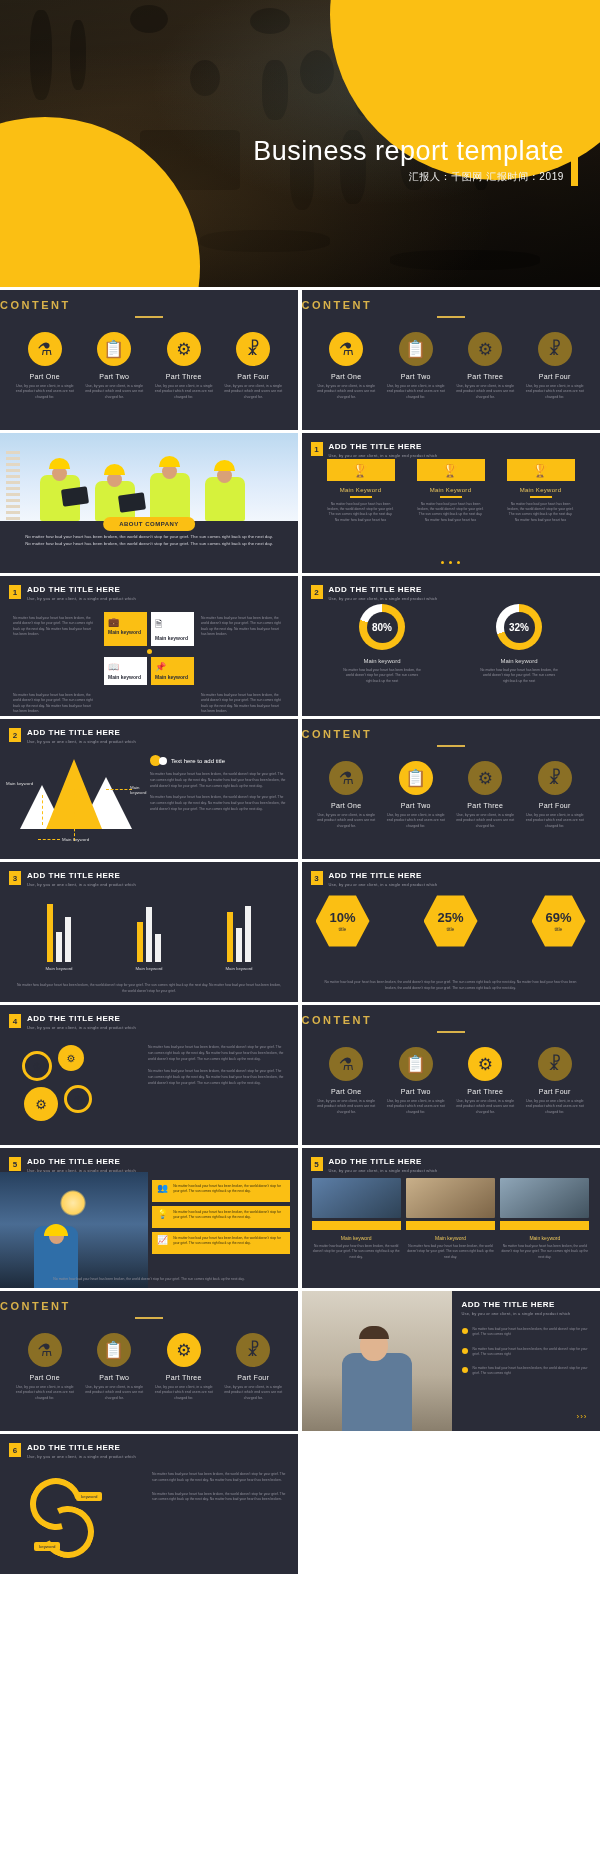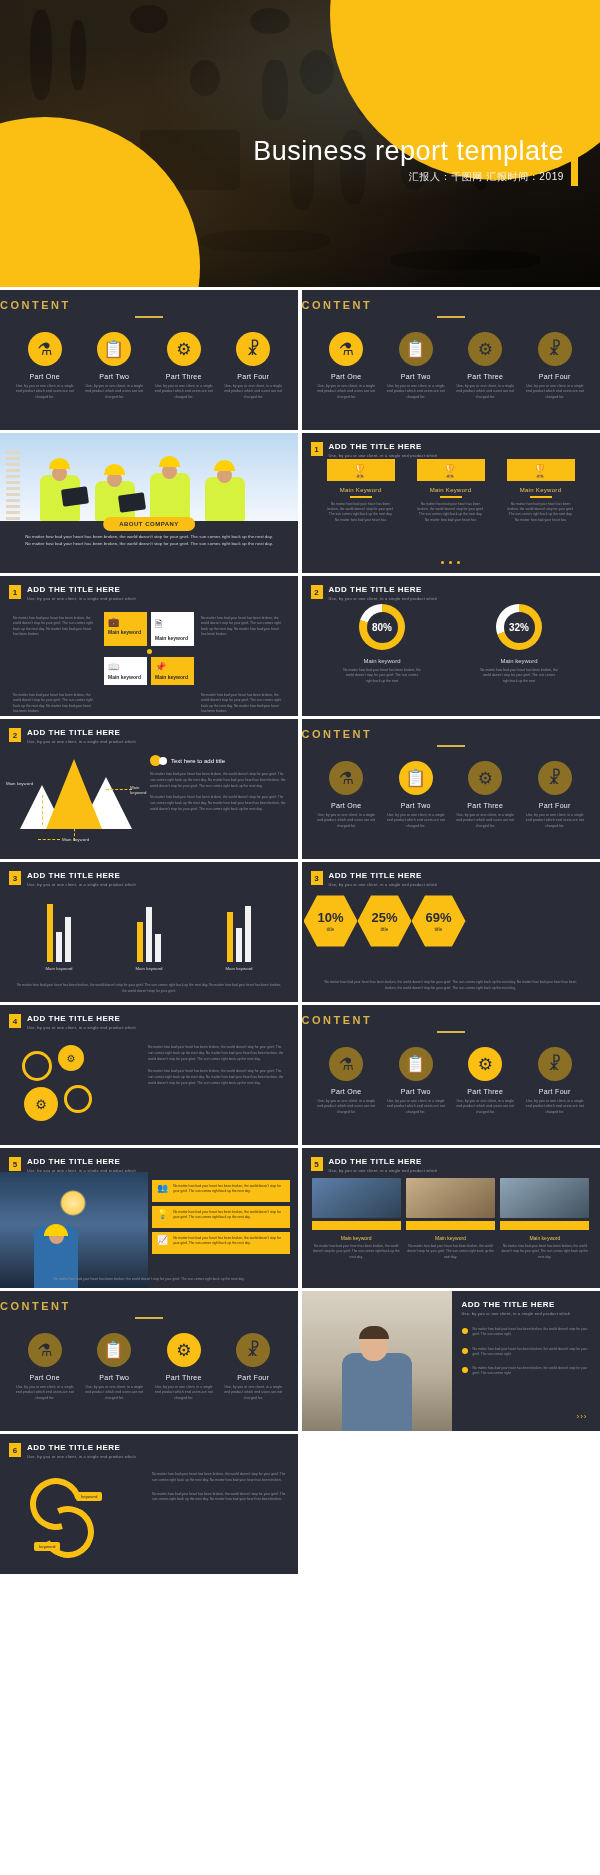--- a/index.html
+++ b/index.html
@@ -165,21 +165,21 @@
   .bgrp{ display:flex; align-items:flex-end; gap:3px; height:58px; }
   .bgrp i{ display:block; width:6px; background:#FBBF13; }
   .bgrp i.w{ background:#f2f2f2; }
   .bar-labels{ position:absolute; left:14px; right:14px; top:104px;
     display:flex; justify-content:space-around; }
   .bar-labels span{ font-size:4.4px;color:#cfcfd6; }
   .bar-note{ position:absolute; left:16px; right:16px; bottom:8px;
     font-size:3.4px;color:#8d8d98;line-height:1.6;text-align:center; }
 
   
-  .hex-row{ display:flex;justify-content:flex-start;padding:0 2px;margin-top:32px; }
+  .hex-row{ display:flex;justify-content:space-between;padding:0 14px;margin-top:32px; }
   .hex{
     width:54px;height:54px;background:#FBBF13;color:#2a2c38;
     clip-path:polygon(25% 3%,75% 3%,100% 50%,75% 97%,25% 97%,0% 50%);
     display:flex;flex-direction:column;align-items:center;justify-content:center;
   }
   .hex b{ font-size:13px;line-height:1; }
   .hex em{ font-size:5px;font-style:normal;margin-top:2px; }
   .hex-note{ position:absolute;left:18px;right:18px;bottom:10px;
     font-size:3.4px;color:#8d8d98;line-height:1.7;text-align:center; }
 

